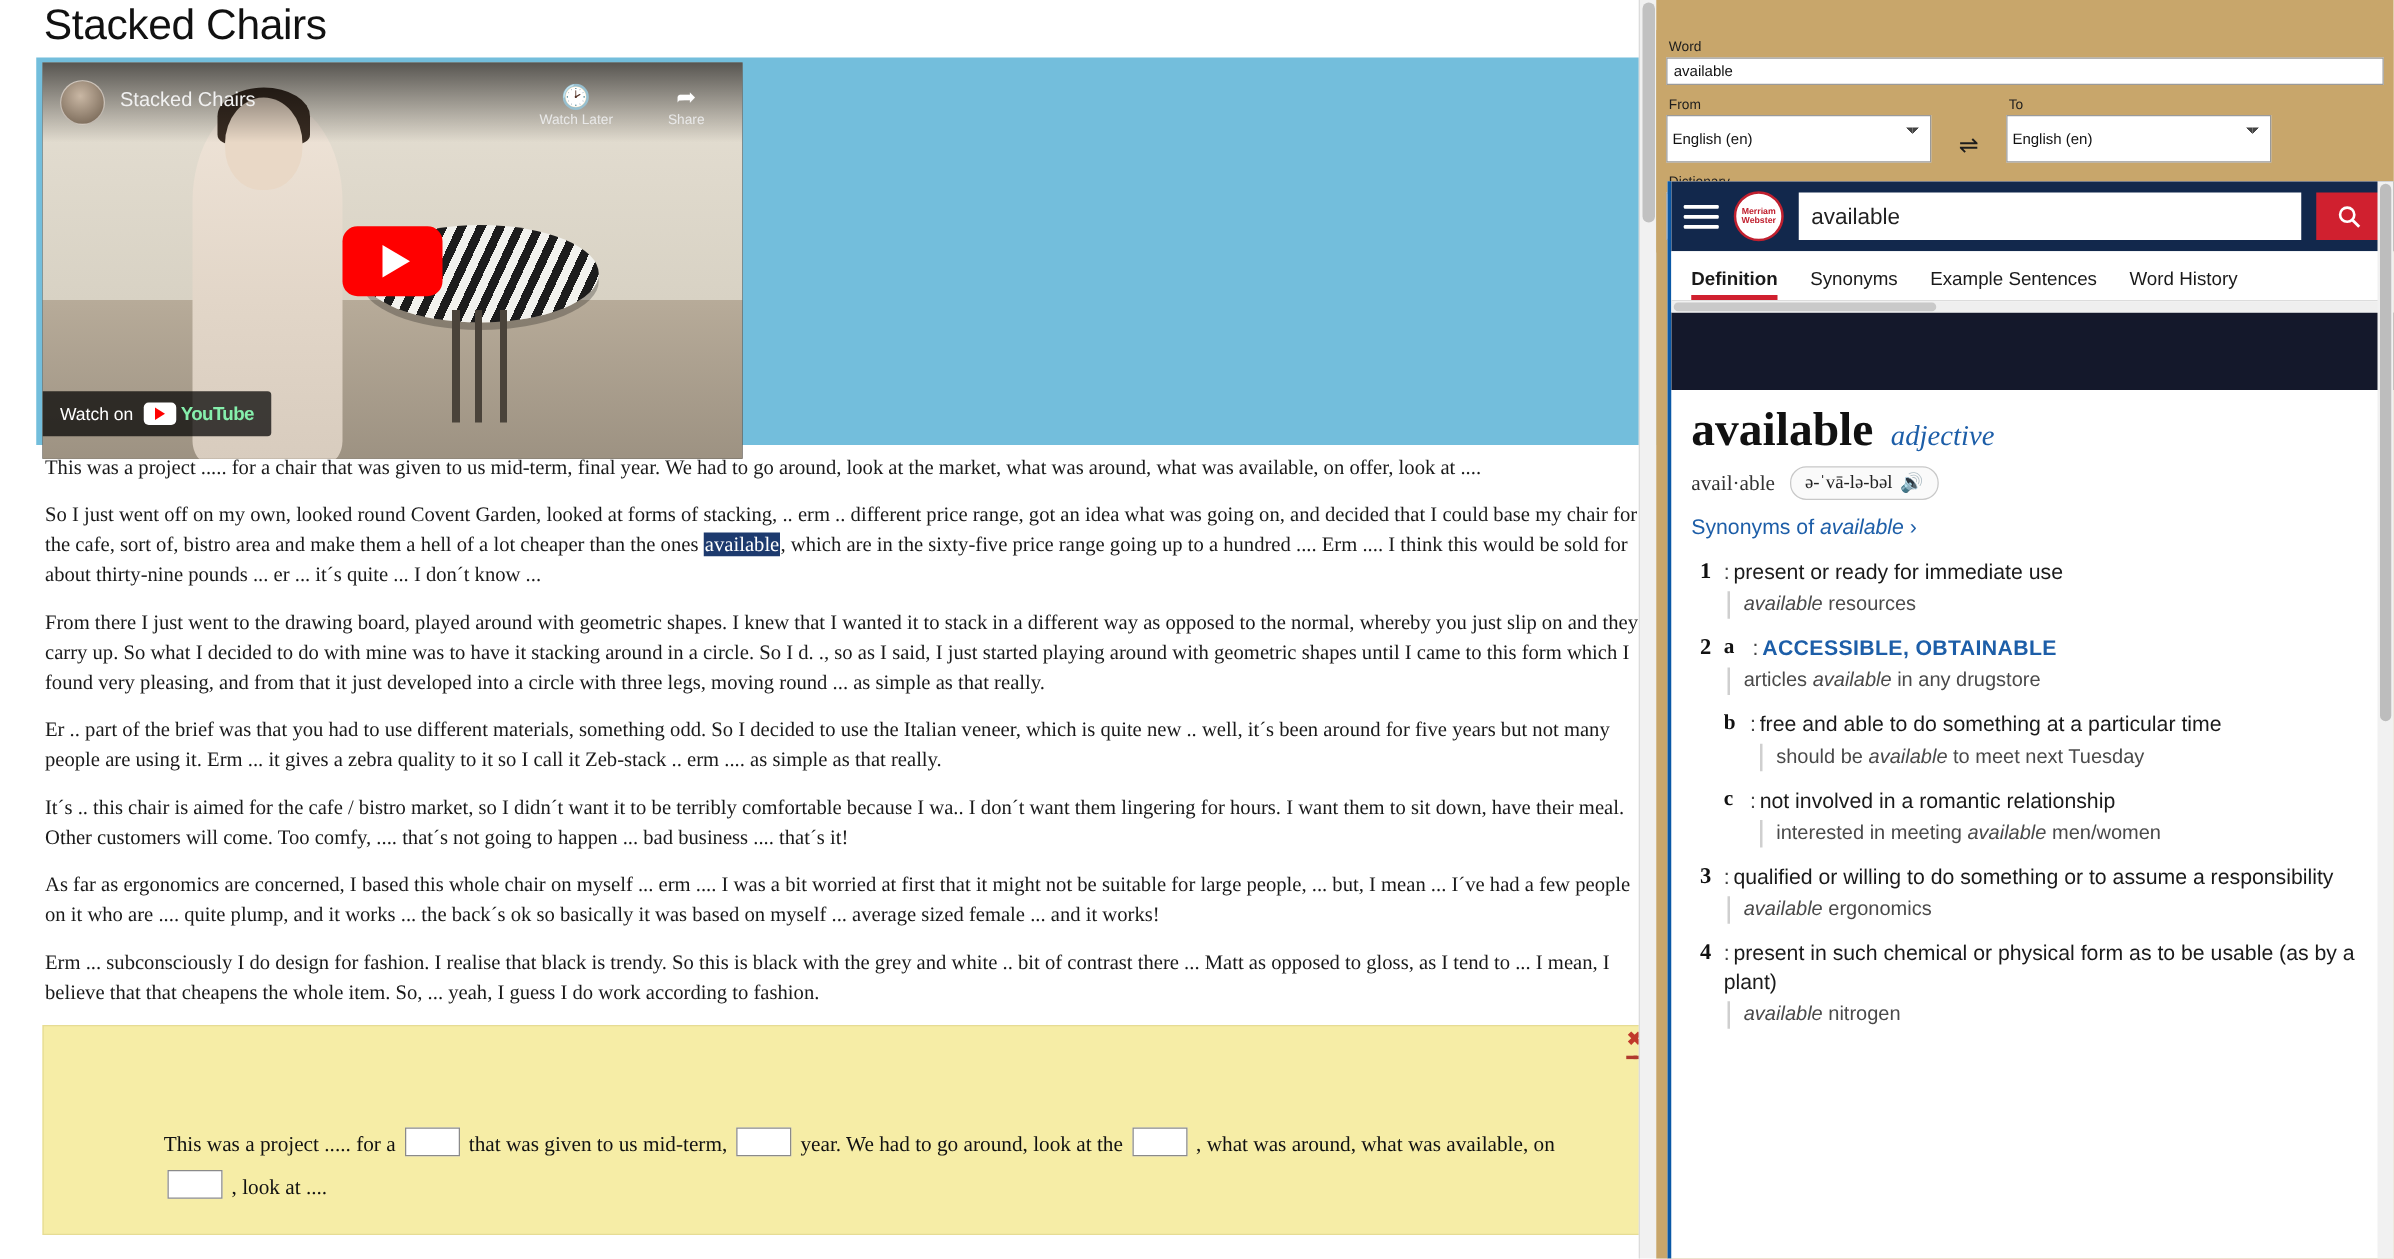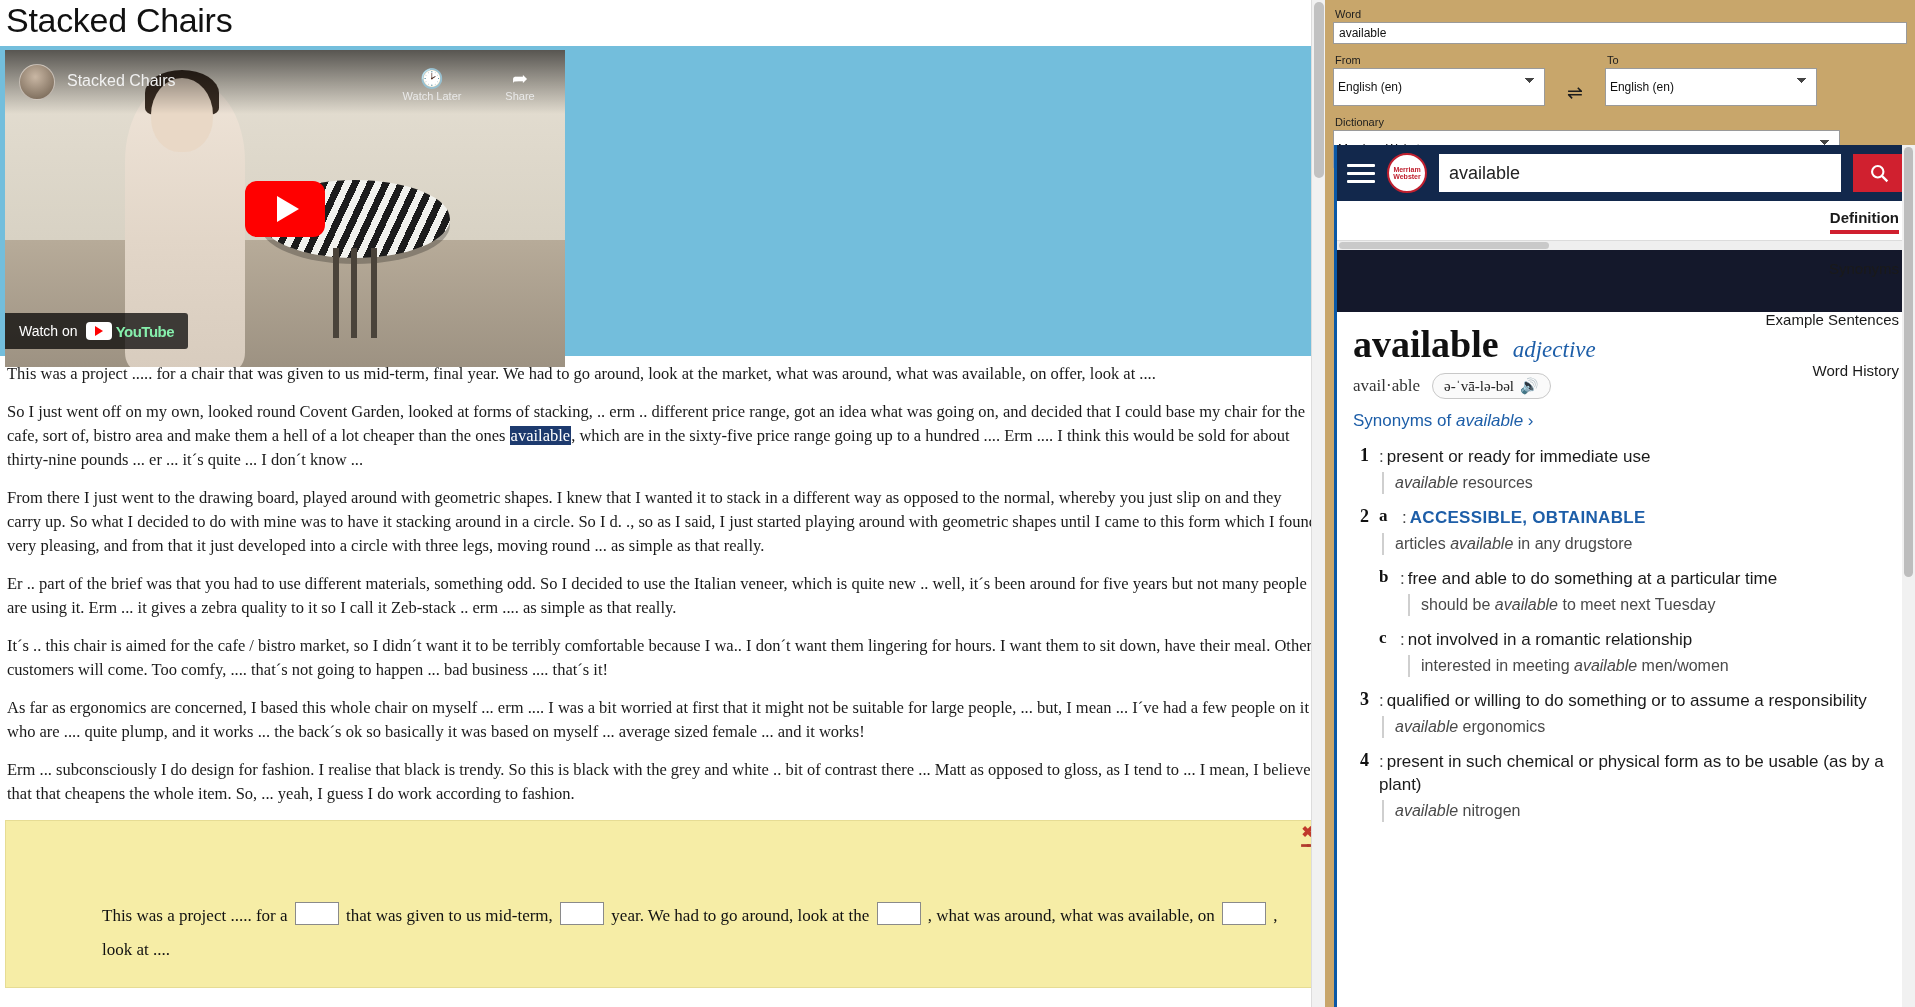--- a/index.html
+++ b/index.html
@@ -13,20 +13,21 @@
   }
   .app { display: flex; width: 1915px; height: 1007px; }
 
   
   .left-pane {
     width: 1325px;
     height: 1007px;
     background: #fff;
     position: relative;
     overflow: hidden;
+    padding-left: 29px;
   }
   .page-title {
     font-size: 34px;
     font-weight: 400;
     color: #111;
     margin: 0;
     padding: 0 0 6px 6px;
     letter-spacing: -0.3px;
     line-height: 40px;
   }
@@ -178,20 +179,21 @@
     width: 590px; height: 1007px;
     background: #c8a66b;
     position: relative;
     overflow: hidden;
   }
   .lookup-form {
     padding: 6px 8px 10px 8px;
     background: #c8a66b;
     font-size: 11px;
     color: #202020;
+    margin-top: 24px;
   }
   .lbl { font-size: 11px; color: #1d1d1d; margin: 2px 0 2px 2px; display: block; }
   .txt-input {
     width: 100%; height: 22px;
     border: 1px solid #9a9a9a; background: #fff;
     font-size: 12px; padding: 2px 5px;
     font-family: "Liberation Sans", sans-serif;
     color: #111;
   }
   .row { display: flex; align-items: flex-end; gap: 16px; }
@@ -243,21 +245,21 @@
     font-family: "Liberation Sans", sans-serif;
   }
   .mw-search-btn {
     width: 52px; height: 38px; background: #d0202f; border: none;
     cursor: pointer; display: flex; align-items: center; justify-content: center;
   }
   .mw-search-btn svg { width: 21px; height: 21px; }
   .mw-tabs {
     display: flex; align-items: flex-end; gap: 26px;
     padding: 8px 16px 0 16px; border-bottom: 1px solid #dcdcdc;
-    background: #fff; height: 40px; flex-direction: column;
+    background: #fff; height: 40px;
   }
   .mw-tab { font-size: 15px; color: #1a1a1a; padding-bottom: 8px; cursor: pointer; position: relative; }
   .mw-tab.active { font-weight: bold; }
   .mw-tab.active:after {
     content: ""; position: absolute; left: 0; right: 0; bottom: 0; height: 4px; background: #d0202f;
   }
   .mw-scrollstrip { height: 9px; background: #efefef; position: relative; }
   .mw-scrollstrip .t { position: absolute; left: 2px; top: 1px; width: 210px; height: 7px; background: #c9c9c9; border-radius: 4px; }
   .mw-adslot { height: 62px; background: #14182b; }
   .mw-entry { padding: 10px 16px 12px 16px; }

